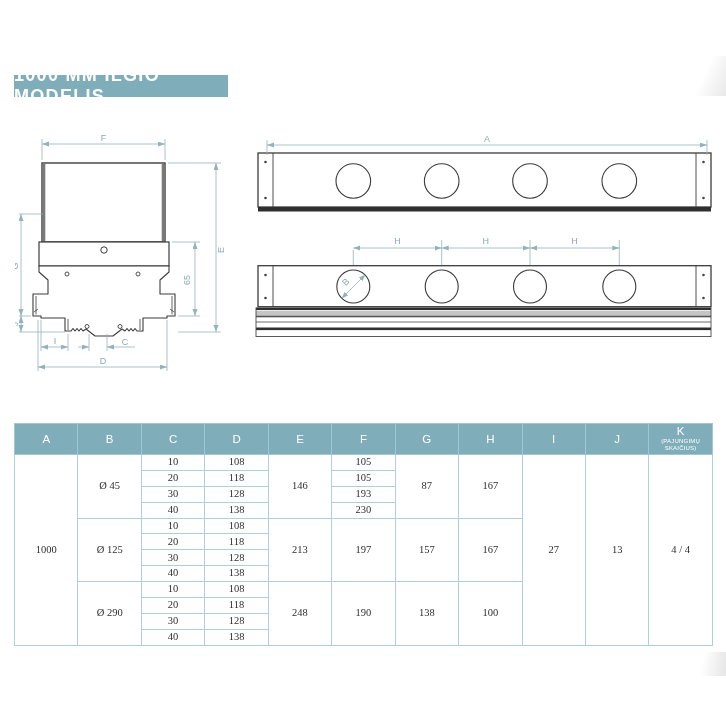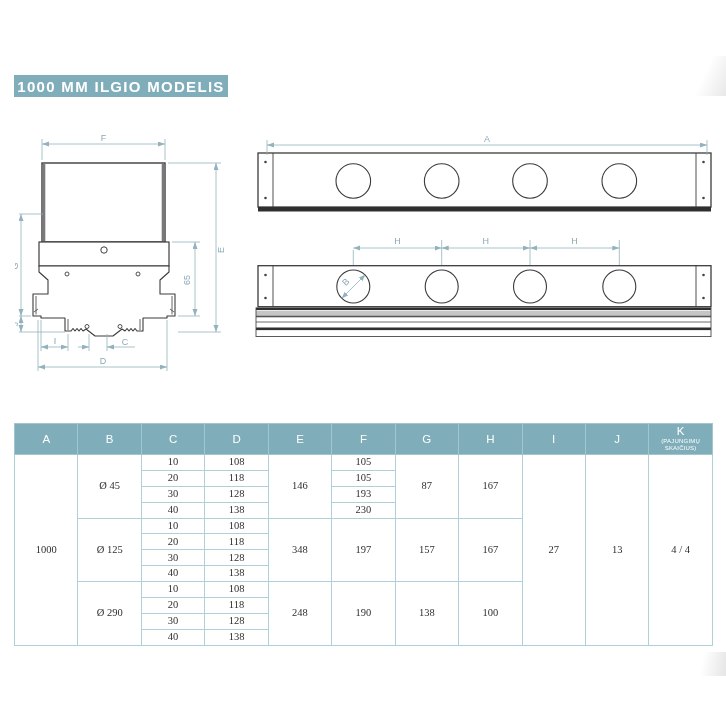--- a/index.html
+++ b/index.html
@@ -2,21 +2,21 @@
 <html><head>
 <meta charset="utf-8">
 <style>
   html,body{margin:0;padding:0;}
   body{
     width:726px;height:726px;position:relative;background:#ffffff;
     font-family:"Liberation Sans", sans-serif;overflow:hidden;
   }
   .title-badge{
     position:absolute;left:14px;top:75px;width:214px;height:22px;
-    background:#7fadba;color:#ffffff;font-size:15px;font-weight:bold;
+    background:#7fadba;color:#ffffff;font-size:18px;font-weight:bold;
     letter-spacing:1.3px;display:flex;align-items:center;justify-content:center;
     text-transform:uppercase;
   }
   .shadow-tr{position:absolute;right:0;top:56px;width:40px;height:40px;
     background:linear-gradient(115deg, rgba(0,0,0,0) 45%, rgba(0,0,0,0.09));pointer-events:none;}
   .shadow-br{position:absolute;right:0;top:652px;width:44px;height:24px;
     background:linear-gradient(100deg, rgba(0,0,0,0) 45%, rgba(0,0,0,0.10));pointer-events:none;}
   .drawing{position:absolute;}
   #front-view{left:15px;top:128px;}
   #right-views{left:250px;top:128px;}
@@ -253,21 +253,21 @@
       </tr>
       <tr>
         <td>40</td>
         <td>138</td>
         <td>230</td>
       </tr>
       <tr>
         <td rowspan="4">Ø 125</td>
         <td>10</td>
         <td>108</td>
-        <td rowspan="4">348</td>
+        <td rowspan="4">213</td>
         <td rowspan="4">197</td>
         <td rowspan="4">157</td>
         <td rowspan="4">167</td>
       </tr>
       <tr>
         <td>20</td>
         <td>118</td>
       </tr>
       <tr>
         <td>30</td>

